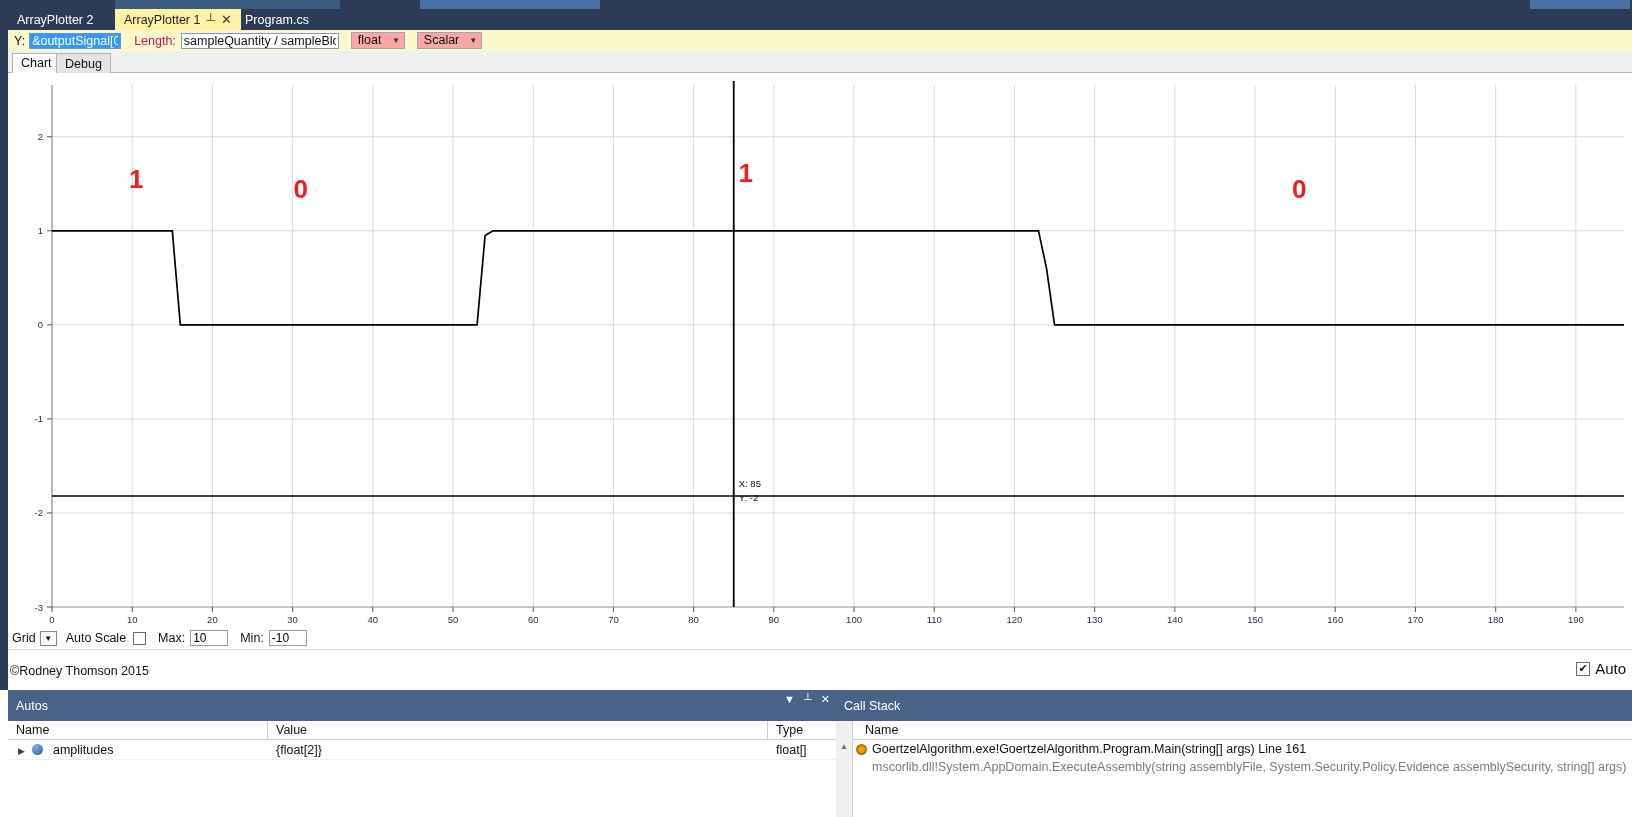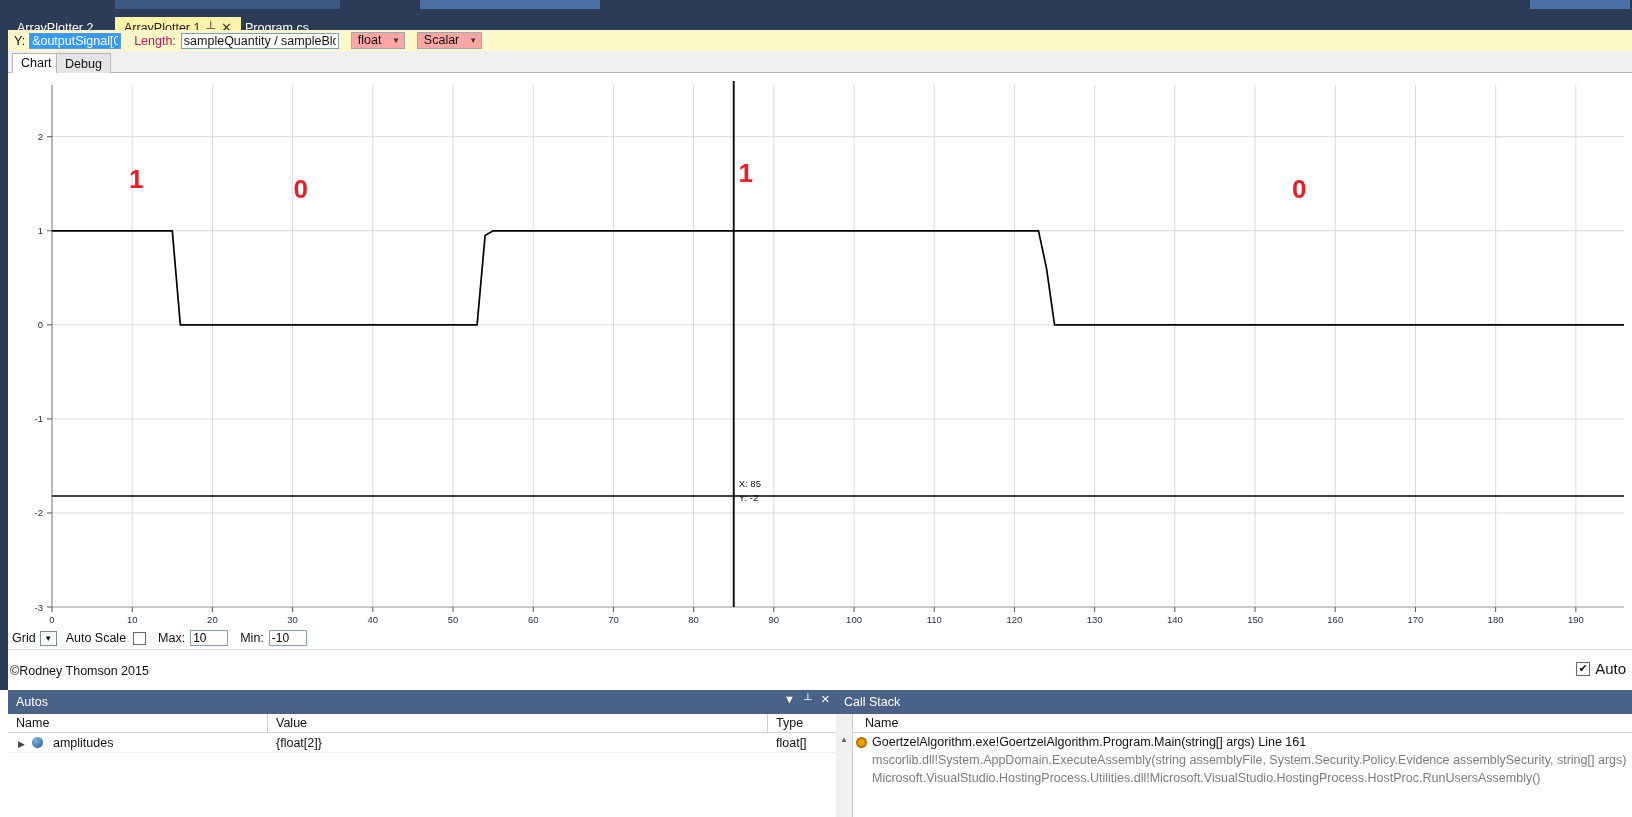--- a/index.html
+++ b/index.html
@@ -31,21 +31,21 @@
   .top-strip .seg1 { position:absolute; left:115px; top:0; width:225px; height:9px; background:#3d5a80; }
   .top-strip .seg2 { position:absolute; left:420px; top:0; width:180px; height:9px; background:#4a6fa5; }
   .top-strip .seg3 { position:absolute; left:1530px; top:0; width:100px; height:9px; background:#4a6fa5; }
 
   
   .tabrow {
     position:absolute; left:0; top:9px; width:1632px; height:21px;
     background:#2d3c56;
   }
   .tab {
-    position:absolute; top:8px; height:21px;
+    position:absolute; top:0; height:21px;
     display:flex; align-items:center; gap:6px;
     padding:0 9px;
     font-size:12.5px;
     cursor:default;
     white-space:nowrap;
   }
   .tab.inactive { color:#ffffff; background:transparent; }
   .tab.active { color:#1e1e1e; background:#fdf2a8; }
   .tab .pin, .tab .close { font-size:12px; color:#3a3a2a; line-height:1; }
   .tab .close { font-size:13px; }
@@ -131,21 +131,21 @@
     display:flex; align-items:center; gap:5px;
     font-size:15px; color:#111;
   }
 
   
   .dock { position:absolute; top:690px; height:127px; background:#ffffff; }
   .dock-autos { left:8px; width:828px; }
   .dock-stack { left:836px; width:796px; }
 
   .panel-title {
-    height:24px; background:#4a6287; color:#ffffff;
+    height:31px; background:#4a6287; color:#ffffff;
     display:flex; align-items:center; padding-left:8px;
     font-size:12.5px; position:relative;
   }
   .panel-title .acts {
     position:absolute; right:6px; top:0; height:18px;
     display:flex; align-items:center; gap:9px; color:#ffffff; font-size:11px;
   }
   .panel-body { background:#ffffff; height:109px; position:relative; overflow:hidden; }
 
   .grid-head {
@@ -390,20 +390,16 @@
         <span>Name</span>
       </div>
       <div class="cs-row cur">
         <span class="cs-marker"></span>
         <span>GoertzelAlgorithm.exe!GoertzelAlgorithm.Program.Main(string[] args) Line 161</span>
       </div>
       <div class="cs-row dim">
         <span class="cs-marker blank"></span>
         <span>mscorlib.dll!System.AppDomain.ExecuteAssembly(string assemblyFile, System.Security.Policy.Evidence assemblySecurity, string[] args)</span>
       </div>
-      <div class="cs-row dim">
-        <span class="cs-marker blank"></span>
-        <span>Microsoft.VisualStudio.HostingProcess.Utilities.dll!Microsoft.VisualStudio.HostingProcess.HostProc.RunUsersAssembly()</span>
-      </div>
     </div>
   </div>
 
 </div>
 
 </body></html>

